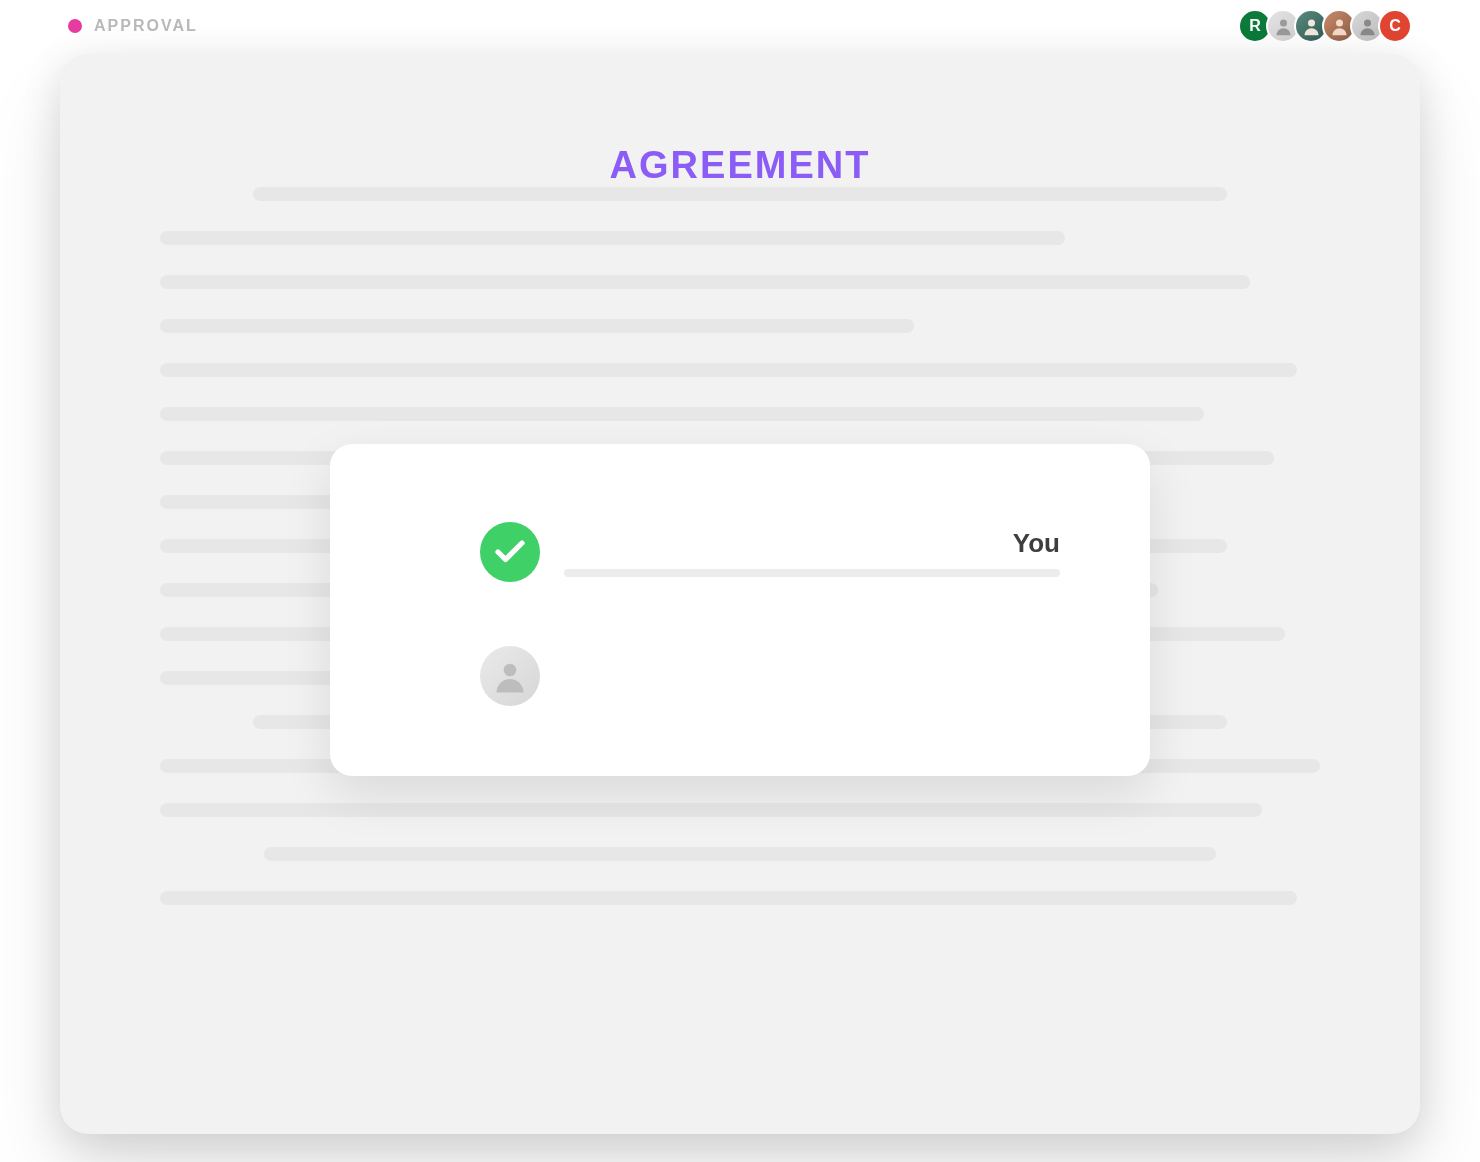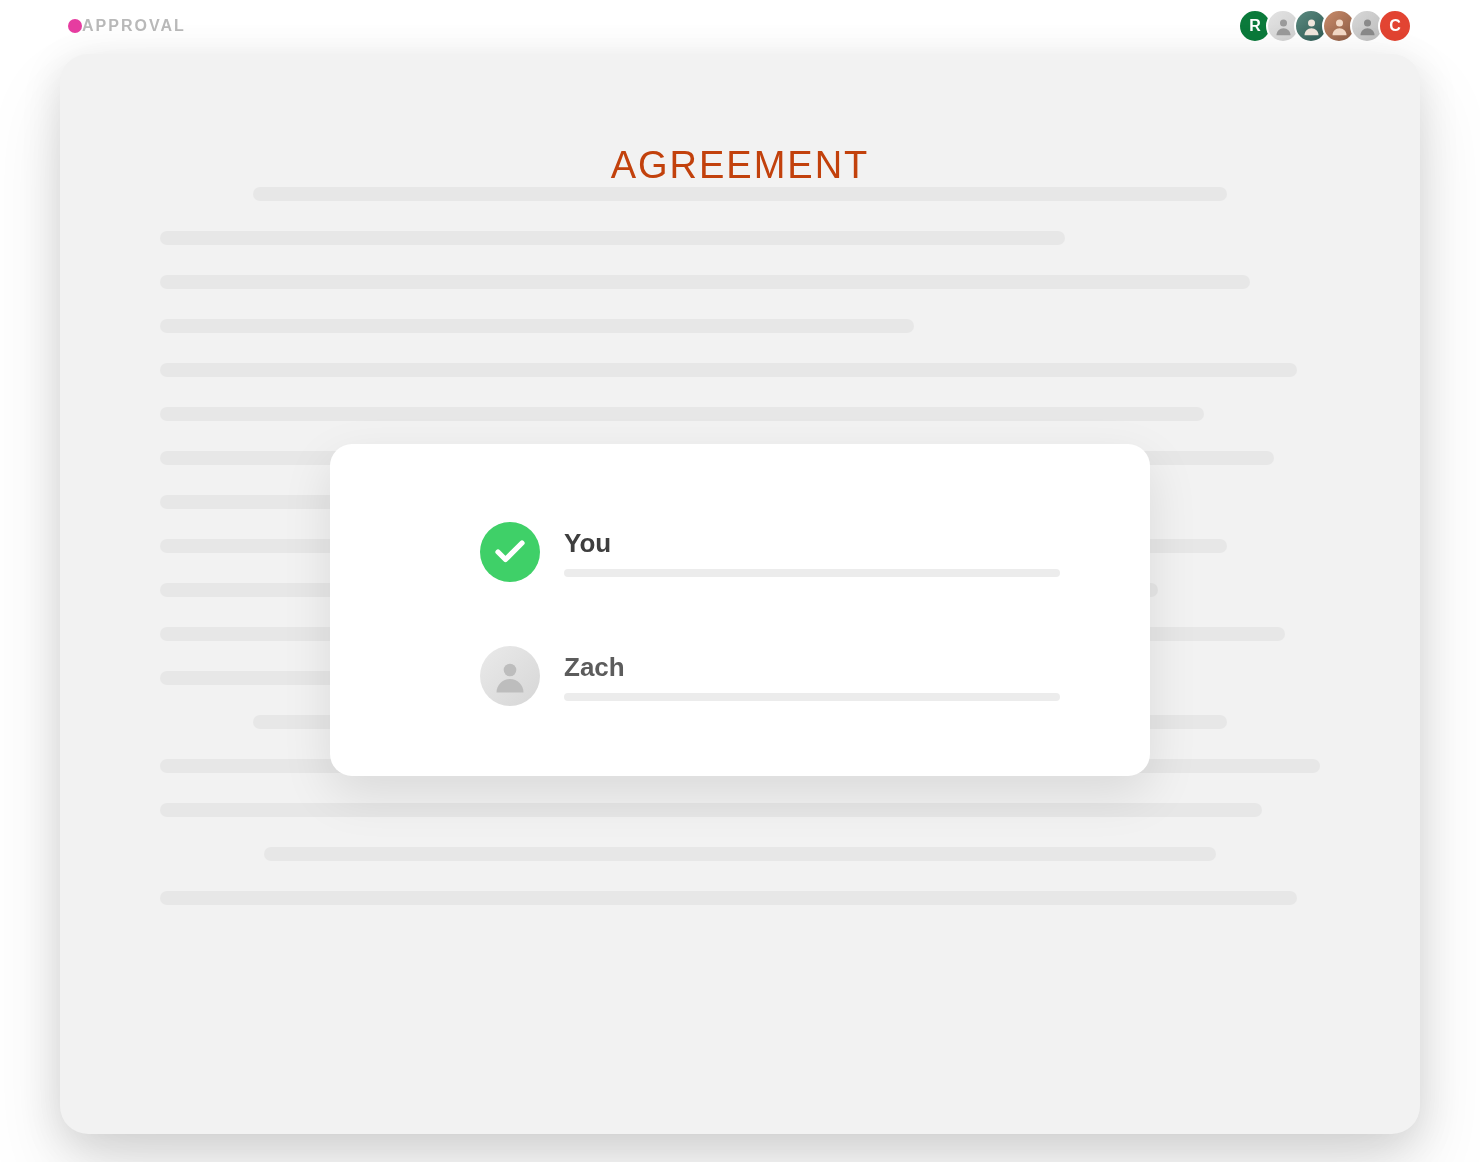--- a/index.html
+++ b/index.html
@@ -19,20 +19,21 @@
     display: flex;
     align-items: center;
     justify-content: space-between;
     height: 32px;
     margin-bottom: 12px;
     padding: 0 8px;
   }
   .top-left {
     display: flex;
     align-items: center;
+    gap: 12px;
   }
   .status-dot {
     width: 14px; height: 14px;
     border-radius: 50%;
     background: #e63ca0;
   }
   .status-label {
     font-size: 16px;
     font-weight: 700;
     letter-spacing: 2px;
@@ -72,23 +73,23 @@
     height: 1080px;
     background: #f2f2f2;
     border-radius: 28px;
     box-shadow: 0 10px 40px rgba(0,0,0,0.12), 0 40px 80px rgba(0,0,0,0.10);
     padding: 90px 100px 0 100px;
     overflow: hidden;
   }
   .doc-title {
     text-align: center;
     font-size: 38px;
-    font-weight: 400;
+    font-weight: 700;
     letter-spacing: 2px;
-    color: #c2410c;
+    color: #8b5cf6;
   }
   .skeleton-lines .line {
     height: 14px;
     border-radius: 7px;
     background: #e7e7e7;
     margin-bottom: 30px;
   }
 
   
   .overlay-card {
@@ -120,20 +121,21 @@
   .check-bg { background: #3fd068; }
   .photo-bg1 { background: linear-gradient(135deg,#eaeaea,#d6d6d6); }
   .photo-bg2 { background: linear-gradient(135deg,#d9d4d2,#bdb6b2); }
   .approver-icon svg { width: 60%; height: 60%; }
   .approver-body { flex: 1; }
   .approver-name {
     font-size: 26px;
     font-weight: 800;
     color: #5c5c5c;
     margin-bottom: 10px;
+    text-align: right;
   }
   .approver-done .approver-name { color: #3e3e3e; }
   .approver-bar {
     height: 8px;
     border-radius: 4px;
     background: #ececec;
     width: 100%;
   }
 </style>
 </head>
@@ -211,21 +213,17 @@
       </div>
     </div>
 
     <div class="approver">
       <div class="approver-icon photo-bg1">
         <svg viewBox="0 0 24 24">
             <circle cx="12" cy="8" r="4.2" fill="#bdbdbd"></circle>
             <path d="M3 23c0-5 4-9 9-9s9 4 9 9" fill="#bdbdbd"></path>
           </svg>
       </div>
-      <div class="approver-body">
-        <div class="approver-name">Zach</div>
-        <div class="approver-bar"></div>
-      </div>
     </div>
 
 
   </div>
 </div>
 
 </body></html>

